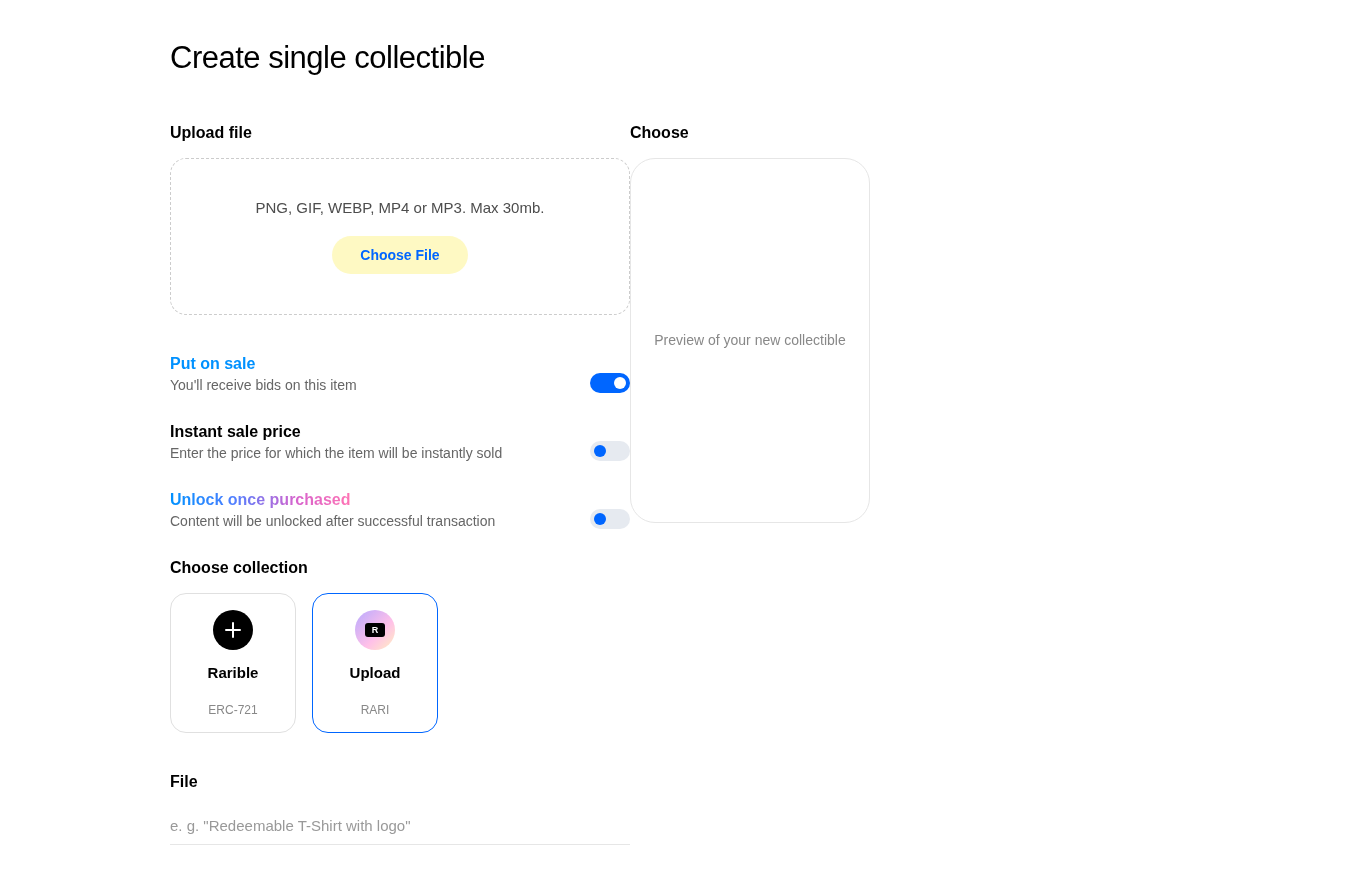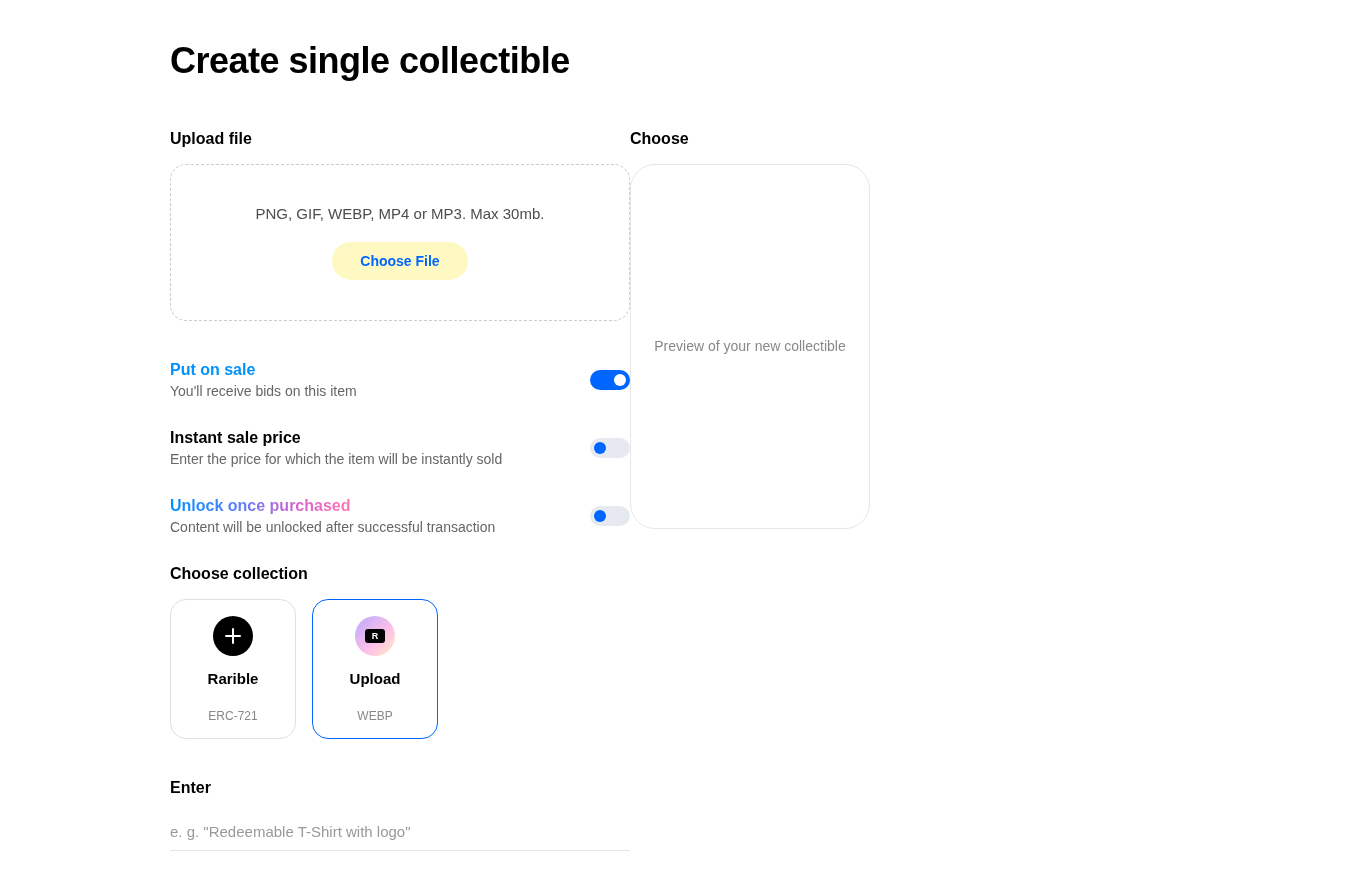--- a/index.html
+++ b/index.html
@@ -7,22 +7,22 @@
       margin: 0;
       padding: 0;
     }
     body {
       font-family: -apple-system, BlinkMacSystemFont, "Segoe UI", Helvetica, Arial, sans-serif;
       background: #fff;
       color: #000;
       padding: 40px 170px;
     }
     .page-title {
-      font-size: 36px;
-      font-weight: 700;
+      font-size: 31px;
+      font-weight: 400;
       letter-spacing: -0.5px;
       margin-bottom: 48px;
     }
     .layout {
       display: flex;
       align-items: flex-start;
     }
     .form-col {
       width: 460px;
     }
@@ -53,21 +53,21 @@
       font-weight: 700;
       font-size: 14px;
       border: none;
       border-radius: 40px;
       padding: 11px 28px;
       cursor: pointer;
     }
     .toggle-row {
       display: flex;
       justify-content: space-between;
-      align-items: center;
+      align-items: flex-end;
       margin-bottom: 30px;
     }
     .toggle-text {
       flex: 1;
       padding-right: 20px;
     }
     .toggle-title {
       font-size: 16px;
       font-weight: 700;
       margin-bottom: 4px;
@@ -256,25 +256,25 @@
             </svg>
         </div>
         <div class="card-title">Rarible</div>
         <div class="card-sub">ERC-721</div>
       </div>
       <div class="collection-card selected">
         <div class="card-icon rarible">
           <div class="rarible-r">R</div>
         </div>
         <div class="card-title">Upload</div>
-        <div class="card-sub">WEBP</div>
-      </div>
-    </div>
-
-    <div class="section-label">Enter</div>
+        <div class="card-sub">RARI</div>
+      </div>
+    </div>
+
+    <div class="section-label">File</div>
     <input class="name-input" type="text" placeholder="e. g. &quot;Redeemable T-Shirt with logo&quot;" style="">
 
   </div>
 
   <div class="preview-col">
     <div class="section-label">Choose</div>
     <div class="preview-card">
       <div class="preview-text">Preview of your new collectible</div>
     </div>
   </div>

